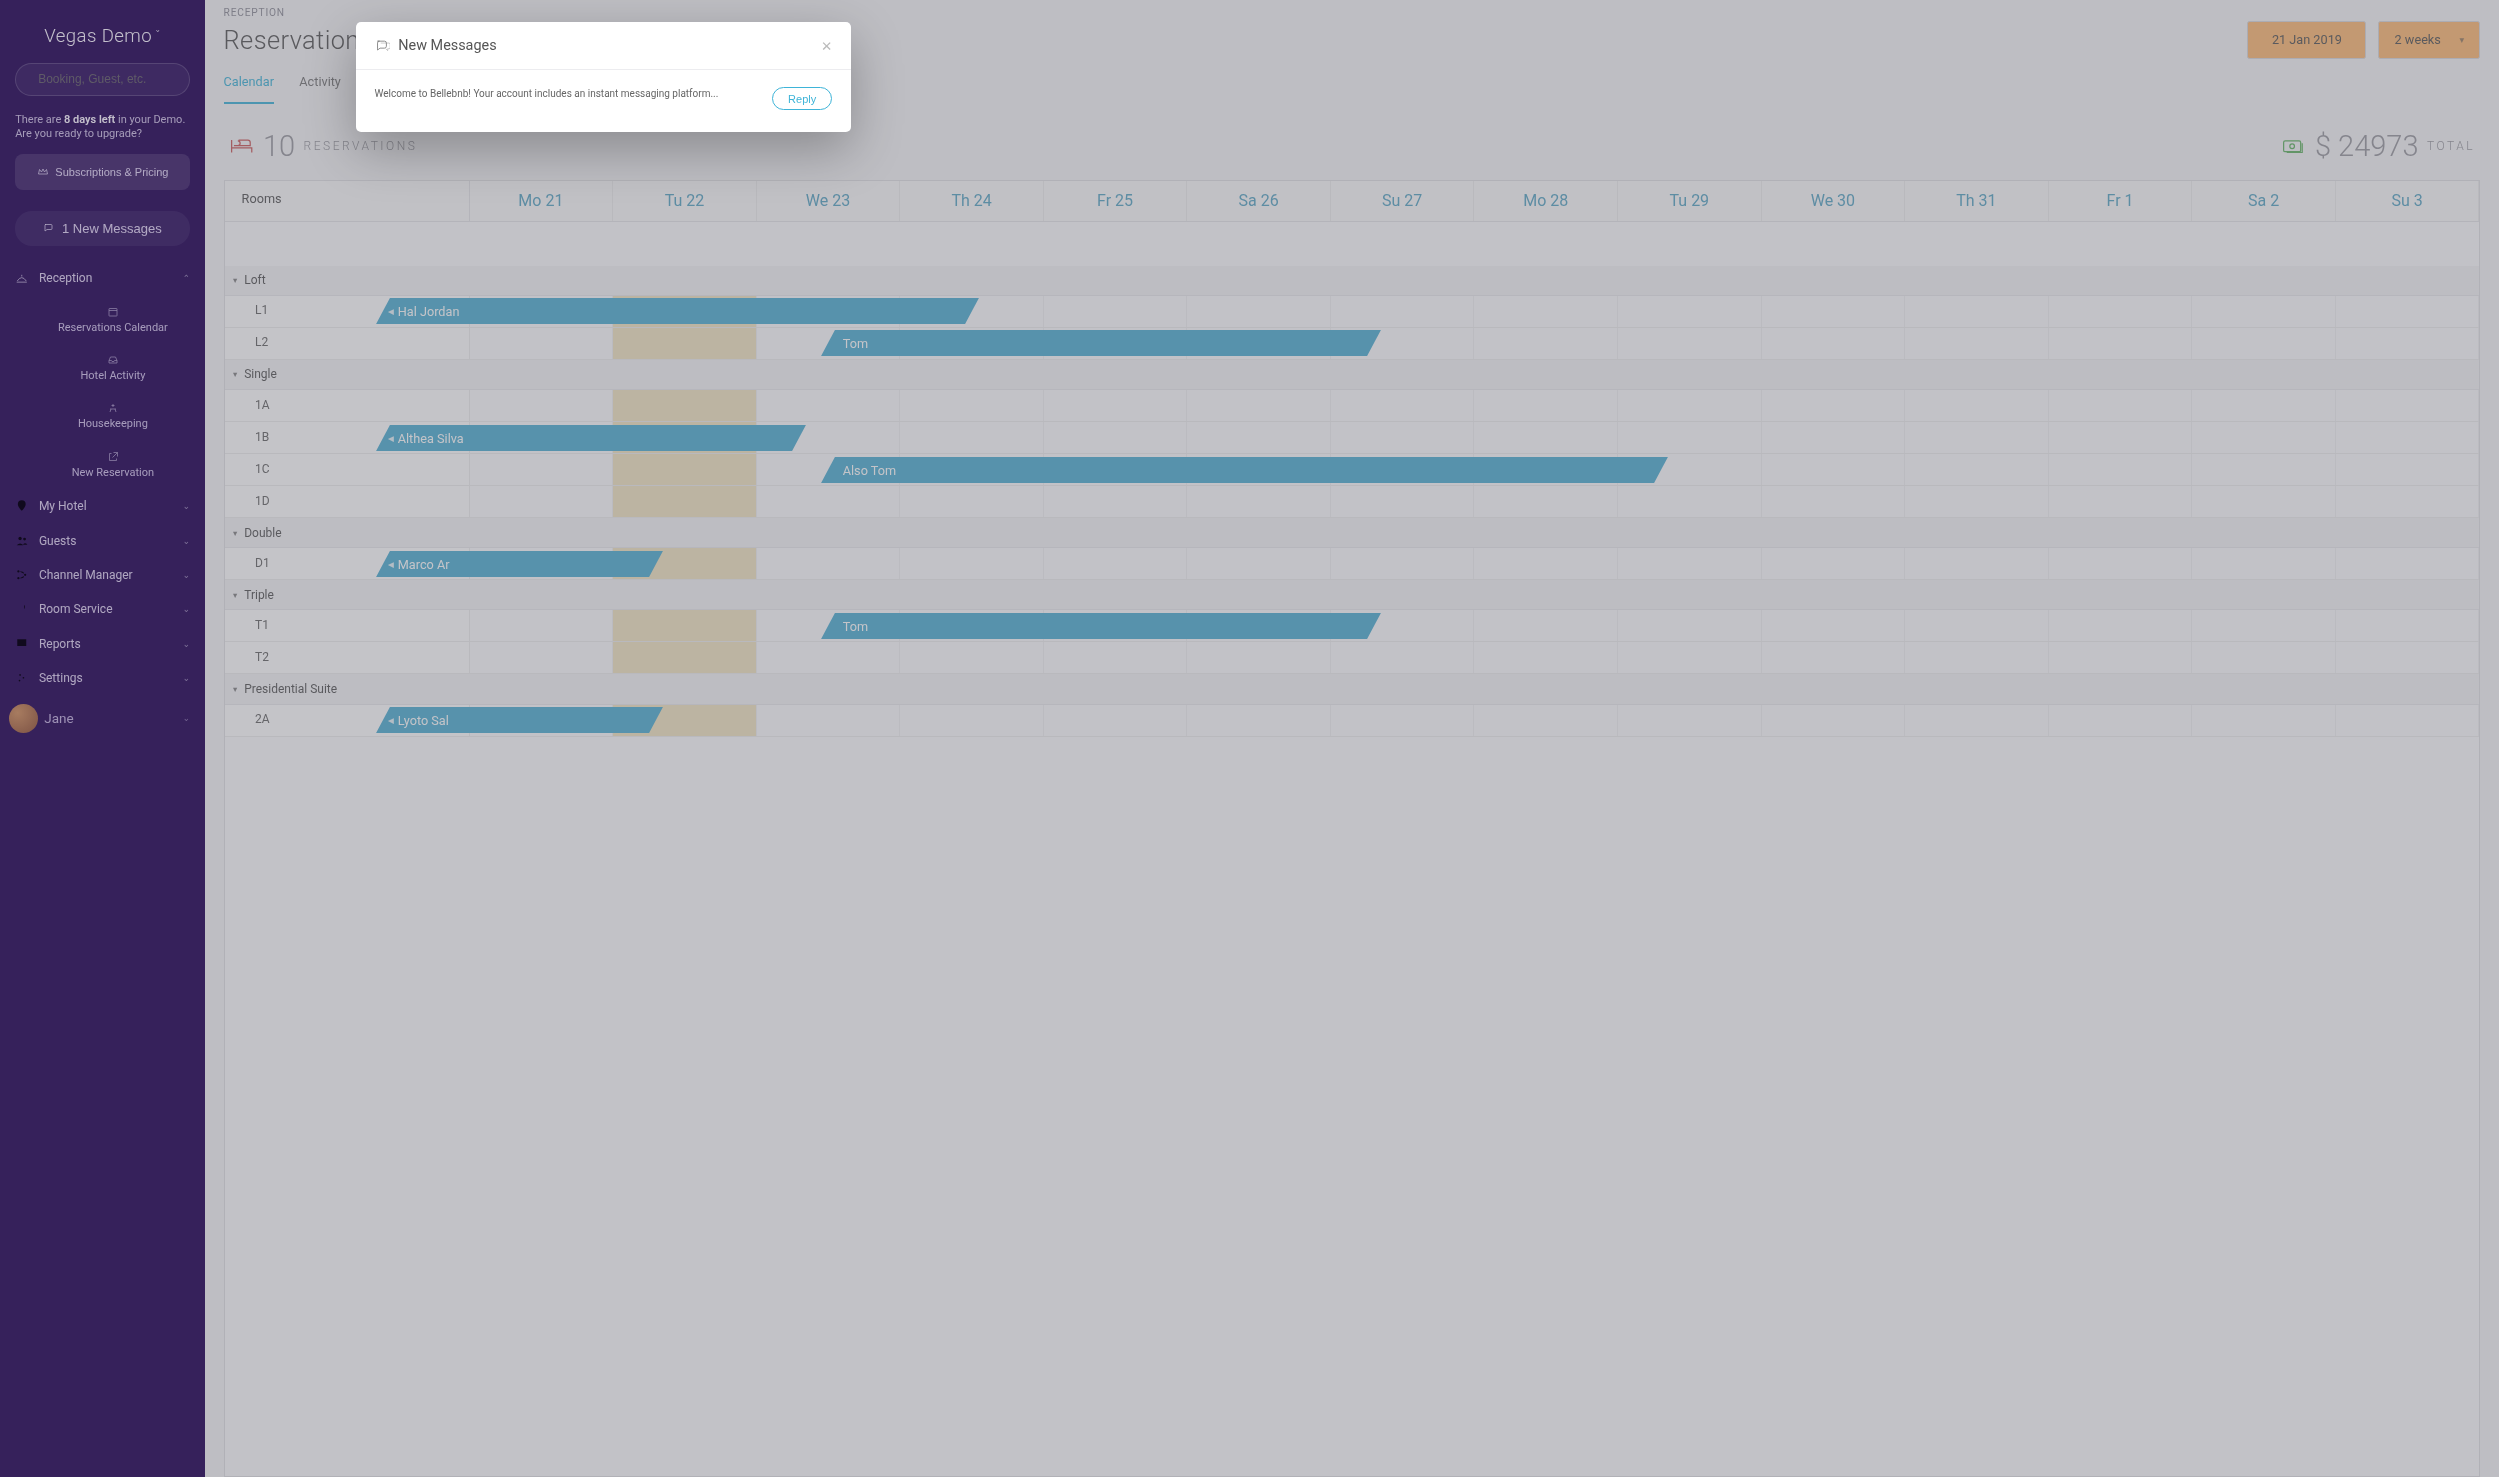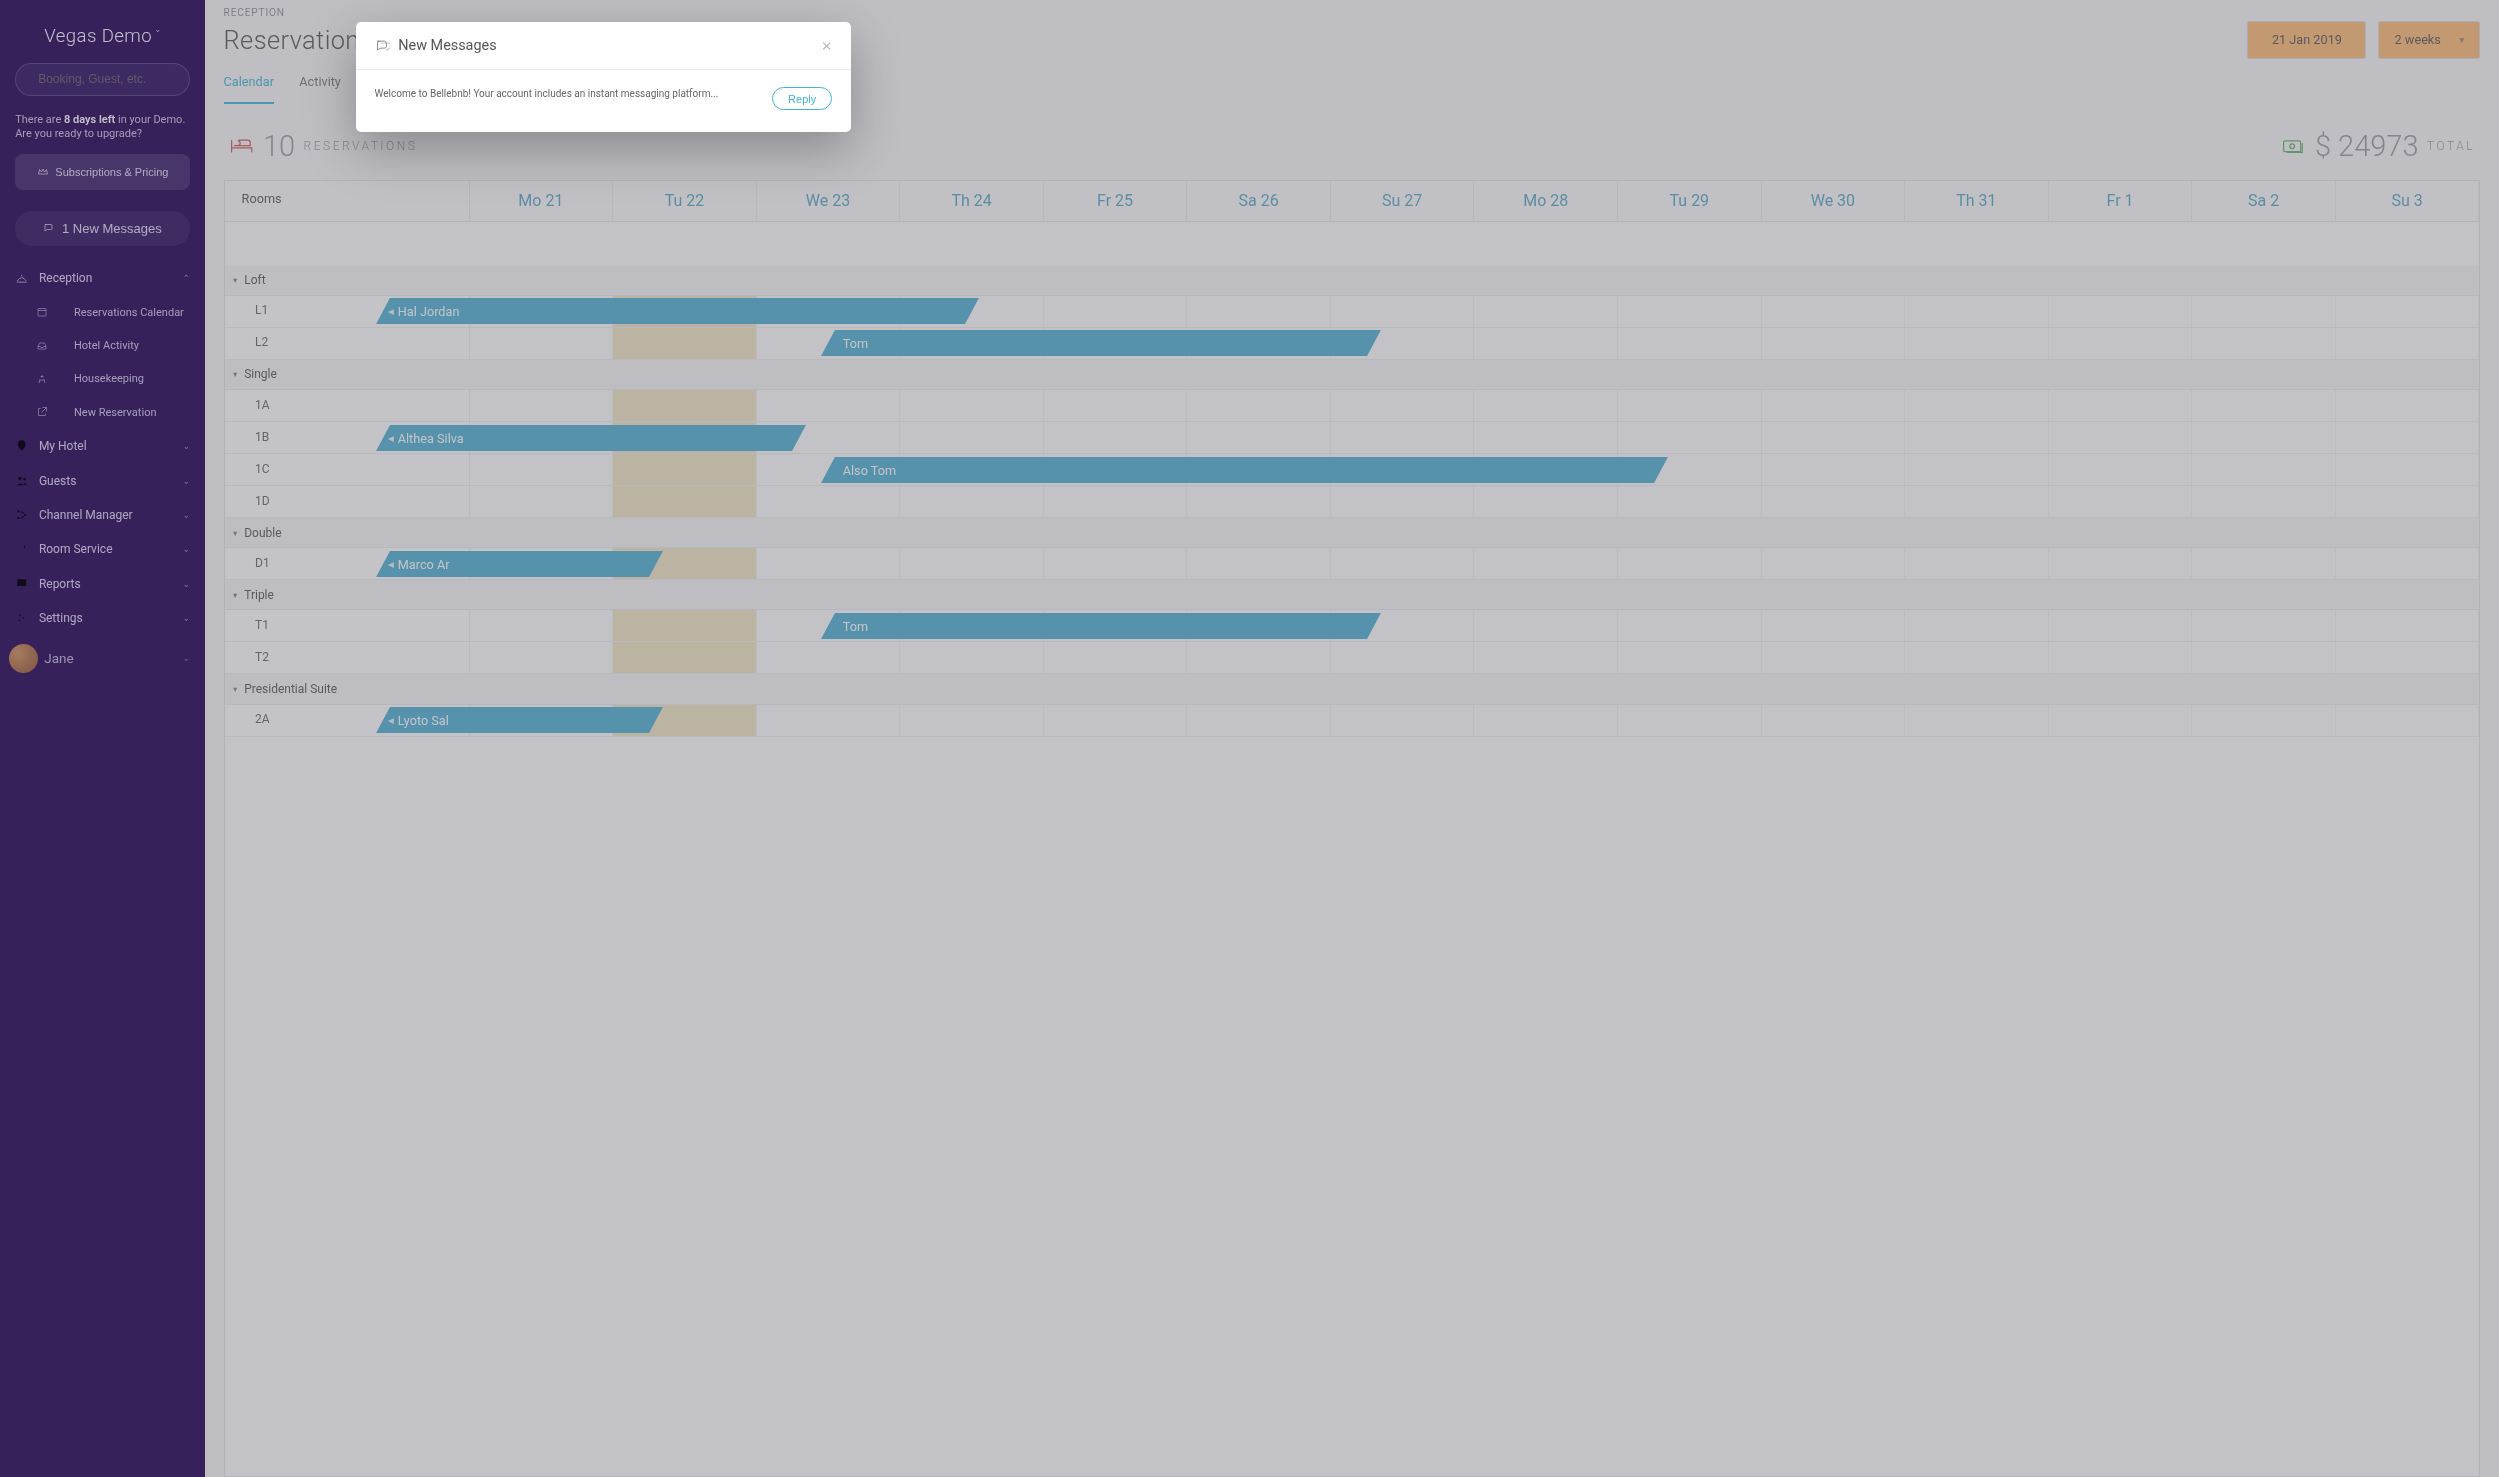--- a/index.html
+++ b/index.html
@@ -17,21 +17,21 @@
 .demo-note { padding: 0 15.2px; font-size: 11px; line-height: 1.35; color: #d6cee6; }
 .demo-note b { color: #fff; font-weight: 600; }
 .sub-btn-wrap { padding: 12px 15.2px 20.3px 15.2px; }
 .sub-btn { width: 100%; background: rgba(255,255,255,.13); border: none; border-radius: 8px; color: #e8e1f5; font-size: 11px; padding: 12px 0; cursor: pointer; display: flex; align-items: center; justify-content: center; gap: 6.8px; }
 .msg-btn-wrap { padding: 0 15.2px 15.2px 15.2px; }
 .msg-btn { width: 100%; background: rgba(255,255,255,.07); border: none; border-radius: 17px; color: #e8e1f5; font-size: 13px; padding: 10.2px 0; cursor: pointer; display: flex; align-items: center; justify-content: center; gap: 6.8px; }
 .nav { flex: 1; overflow-y: auto; }
 .nav-item { display: flex; align-items: center; padding: 10.2px 15.2px; font-size: 12px; color: #e4ddf0; cursor: pointer; position: relative; }
 .nav-item .chev { margin-left: auto; opacity: .6; font-size: 8.5px; }
 .nav-item svg, .nav-item .nico { width: 13.5px; height: 13.5px; margin-right: 10.2px; opacity: .85; flex-shrink:0; }
-.nav-sub { padding: 10.2px 15.2px 10.2px 36px; font-size: 11px; color: #d8cfea; display: flex; align-items: center; gap: 26px; cursor: pointer; }
+.nav-sub { padding: 10.2px 15.2px 10.2px 36px; font-size: 11px; color: #d8cfea; display: flex; align-items: center; gap: 3px; cursor: pointer; flex-direction: column; }
 .nav-sub svg { width:12px; height:12px; opacity:.8; flex-shrink:0; }
 .user-row { display: flex; align-items: center; padding: 8.5px 15.2px 12px 8.5px; gap: 6.8px; cursor: pointer; }
 .avatar { width: 29px; height: 29px; border-radius: 50%; background: radial-gradient(circle at 30% 30%, #d9a26b, #9f6a46); flex-shrink:0; }
 .user-row .chev { margin-left: auto; opacity: .6; font-size: 8.5px; }
 
 
 .main { flex: 1; position: relative; display: flex; flex-direction: column; overflow: hidden; }
 .page-head { padding: 6.8px 18.6px 0 18.6px; }
 .crumb { font-size: 10.2px; letter-spacing: 0.8px; color: #8e8e98; text-transform: uppercase; margin-bottom: 3.4px; }
 .title-row { display: flex; align-items: center; justify-content: space-between; }

